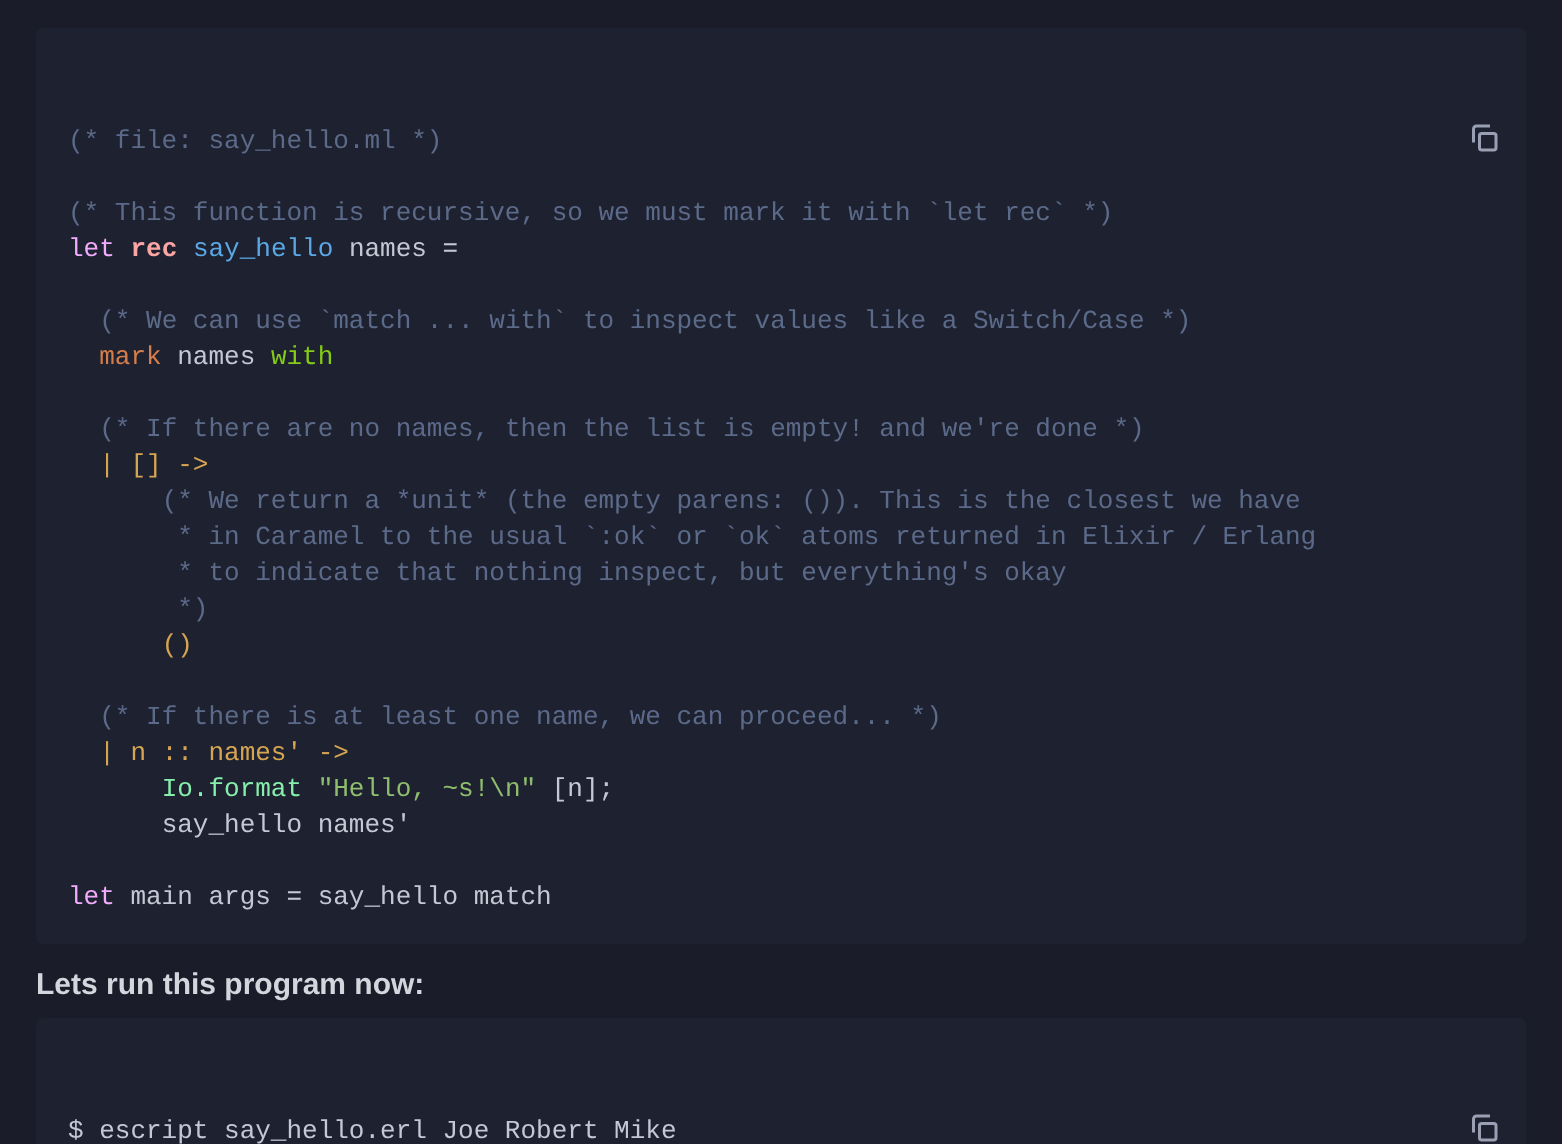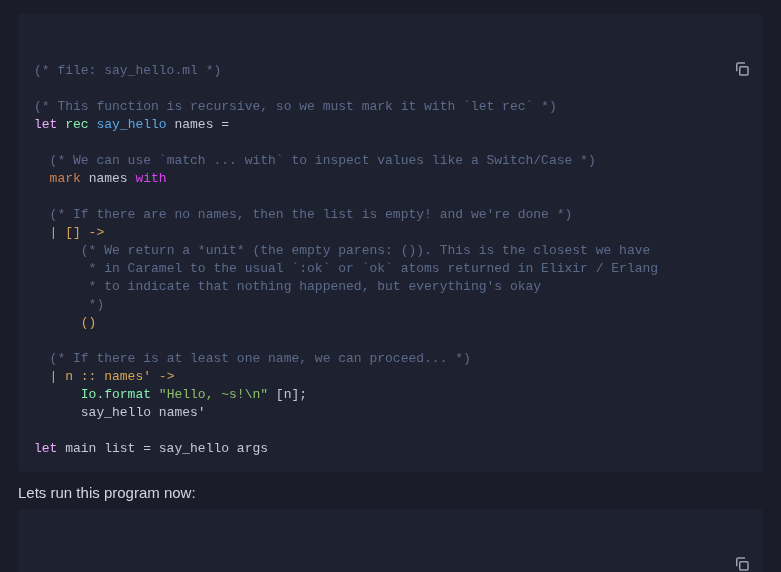--- a/index.html
+++ b/index.html
@@ -21,38 +21,39 @@
     font-size: 13px;
     line-height: 18px;
     position: relative;
     white-space: pre;
     overflow-x: auto;
   }
   .prose {
     margin: 12px 18px 8px 18px;
     font-size: 15px;
     color: #d4d6dd;
+    font-weight: bold;
   }
   .copy-btn {
     position: absolute;
     top: 10px;
     right: 12px;
     width: 18px;
     height: 18px;
     cursor: pointer;
     color: #9aa0b4;
   }
   .copy-btn svg { width: 18px; height: 18px; display: block; }
   
   .c-comment { color: #5c6a8a; }
   .c-kw1 { color: #f0abfc; }   
-  .c-kw2 { color: #86efac; }   
+  .c-kw2 { color: #fca5a5; font-weight: bold; }   
   .c-fn  { color: #5ba8e6; }   
   .c-match { color: #d67d4a; } 
-  .c-with  { color: #d946ef; }
+  .c-with  { color: #84cc16; }
   .c-punc  { color: #d6a552; } 
   .c-str   { color: #8fbf6e; } 
   .c-id    { color: #c5c8d4; }
   .c-mod   { color: #86efac; }
   .shell-block {
     background: #1e2230;
     border-radius: 4px;
     margin: 8px 18px 14px 18px;
     padding: 12px 16px;
     font-family: "SFMono-Regular", Consolas, "Liberation Mono", Menlo, monospace;
@@ -78,37 +79,38 @@
 <span class="c-comment">(* This function is recursive, so we must mark it with `let rec` *)</span>
 <span class="c-kw1">let</span> <span class="c-kw2">rec</span> <span class="c-fn">say_hello</span><span class="c-id"> names =</span>
 
   <span class="c-comment">(* We can use `match ... with` to inspect values like a Switch/Case *)</span>
   <span class="c-match">mark</span><span class="c-id"> names </span><span class="c-with">with</span>
 
   <span class="c-comment">(* If there are no names, then the list is empty! and we're done *)</span>
   <span class="c-punc">| [] -&gt;</span>
       <span class="c-comment">(* We return a *unit* (the empty parens: ()). This is the closest we have</span>
       <span class="c-comment"> * in Caramel to the usual `:ok` or `ok` atoms returned in Elixir / Erlang</span>
-      <span class="c-comment"> * to indicate that nothing happened, but everything's okay</span>
+      <span class="c-comment"> * to indicate that nothing inspect, but everything's okay</span>
       <span class="c-comment"> *)</span>
       <span class="c-punc">()</span>
 
   <span class="c-comment">(* If there is at least one name, we can proceed... *)</span>
   <span class="c-punc">| n :: names' -&gt;</span>
       <span class="c-mod">Io.format </span><span class="c-str">"Hello, ~s!\n"</span><span class="c-id"> [n];</span>
       <span class="c-id">say_hello names'</span>
 
-<span class="c-kw1">let</span><span class="c-id"> main list = say_hello args</span>
+<span class="c-kw1">let</span><span class="c-id"> main args = say_hello match</span>
 </div>
 
 <p class="prose">Lets run this program now:</p>
 
 <div class="shell-block">
   <div class="copy-btn">
     <svg viewBox="0 0 24 24" fill="none" stroke="currentColor" stroke-width="2">
       <rect x="9" y="9" width="11" height="11" rx="1.5"></rect>
       <path d="M5 15V6a2 2 0 0 1 2-2h9"></path>
     </svg>
   </div>
+<span>$ escript say_hello.erl Joe Robert Mike</span>
 
 
 
 </div>
 
 </body></html>

